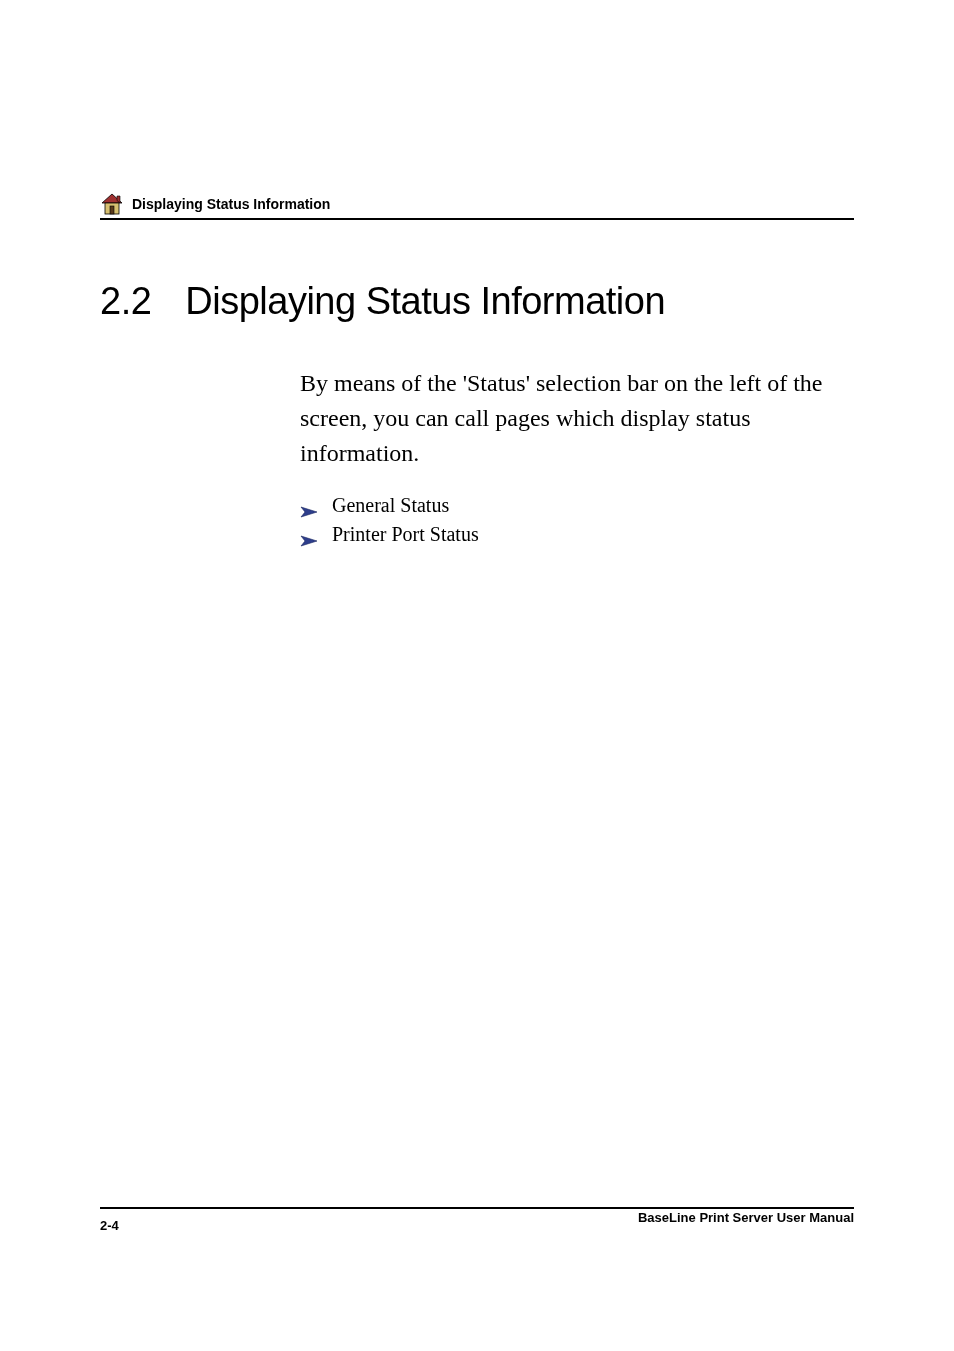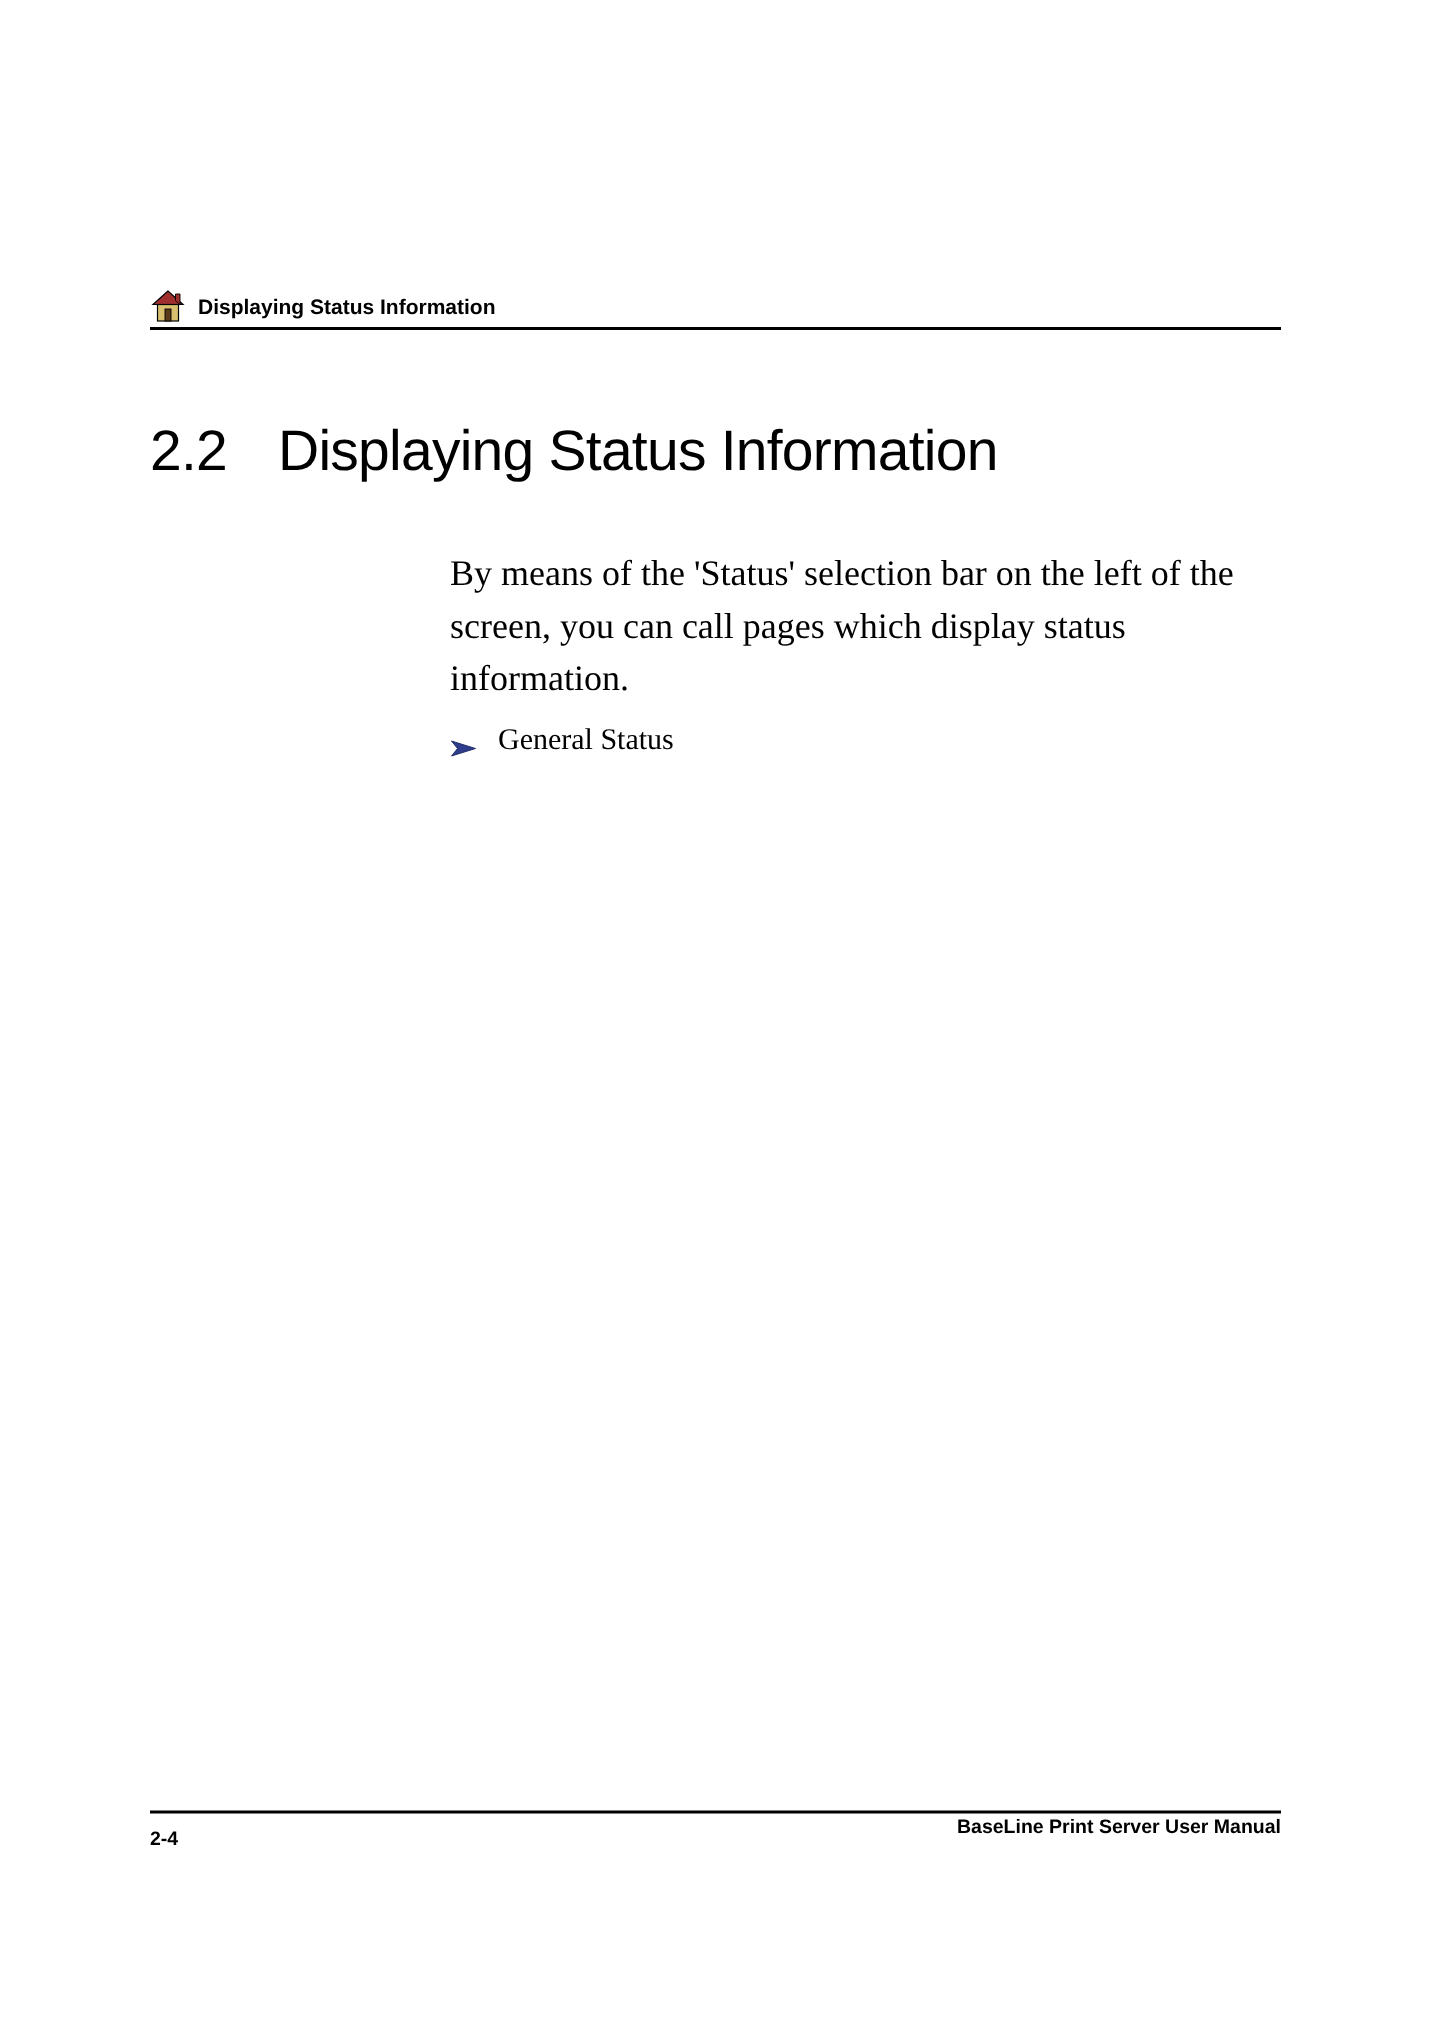--- a/index.html
+++ b/index.html
@@ -6,21 +6,21 @@
   html, body { width: 954px; height: 1351px; background: #ffffff; font-family: "Times New Roman", Times, serif; color: #000; }
   .page { position: relative; width: 954px; height: 1351px; }
   .header-line { position: absolute; left: 100px; right: 100px; top: 218px; height: 2px; background: #000; }
   .header-icon { position: absolute; left: 100px; top: 192px; width: 24px; height: 24px; }
   .header-title { position: absolute; left: 132px; top: 196px; font-family: Arial, Helvetica, sans-serif; font-weight: bold; font-size: 14px; }
   .section-heading { position: absolute; left: 100px; top: 280px; font-family: Arial, Helvetica, sans-serif; font-weight: 400; font-size: 38px; letter-spacing: -0.5px; }
   .section-heading .num { display: inline-block; margin-right: 34px; }
   .body-text { position: absolute; left: 300px; right: 130px; font-size: 24px; line-height: 1.45; font-family: "Times New Roman", Times, serif; }
   .para1 { top: 366px; }
   .para2 { top: 430px; }
-  .bullet-list { position: absolute; left: 300px; right: 130px; top: 476px; font-size: 20px; font-family: "Times New Roman", Times, serif; }
+  .bullet-list { position: absolute; left: 300px; right: 130px; top: 488px; font-size: 20px; font-family: "Times New Roman", Times, serif; }
   .bullet-row { display: flex; align-items: center; margin-top: 6px; }
   .arrow { width: 18px; height: 12px; margin-right: 14px; flex: 0 0 18px; }
   .footer-line { position: absolute; left: 100px; right: 100px; bottom: 142px; height: 2px; background: #000; }
   .footer-left { position: absolute; left: 100px; bottom: 118px; font-family: Arial, Helvetica, sans-serif; font-weight: bold; font-size: 13px; }
   .footer-right { position: absolute; right: 100px; bottom: 126px; font-family: Arial, Helvetica, sans-serif; font-weight: bold; font-size: 13px; }
 </style>
 </head>
 <body>
 
 <div class="page">
@@ -45,19 +45,27 @@
 
   <div class="bullet-list">
     <div class="bullet-row">
       <span class="arrow">
         <svg viewBox="0 0 18 12" width="18" height="12">
           <polygon points="1,1 17,6 1,11 5,6" fill="#2e3e8c" stroke="#1a2660" stroke-width="0.6"></polygon>
         </svg>
       </span>
       <span>General Status</span>
     </div>
+    <div class="bullet-row">
+      <span class="arrow">
+        <svg viewBox="0 0 18 12" width="18" height="12">
+          <polygon points="1,1 17,6 1,11 5,6" fill="#2e3e8c" stroke="#1a2660" stroke-width="0.6"></polygon>
+        </svg>
+      </span>
+      <span>Printer Port Status</span>
+    </div>
   </div>
 
   <div class="footer-line"></div>
   <div class="footer-left">2-4</div>
   <div class="footer-right">BaseLine Print Server User Manual</div>
 
 </div>
 
 </body></html>

